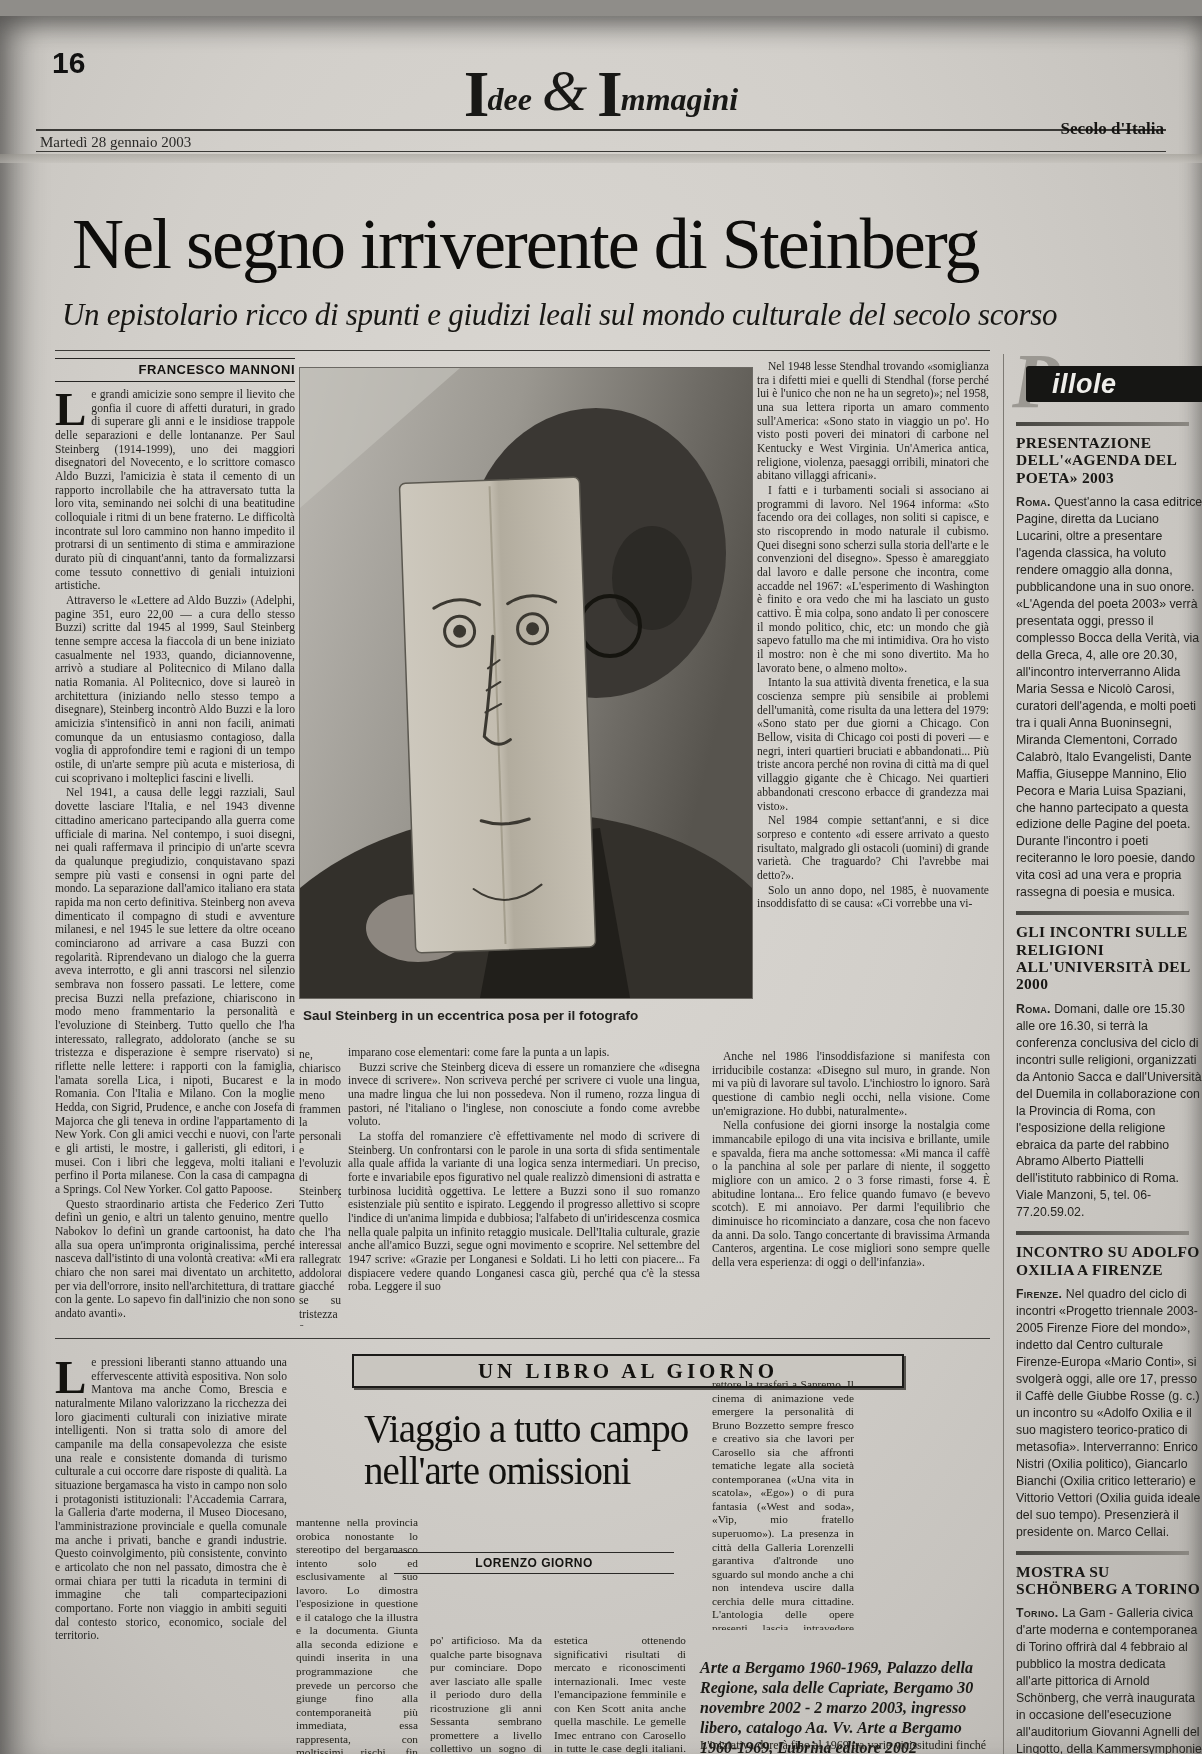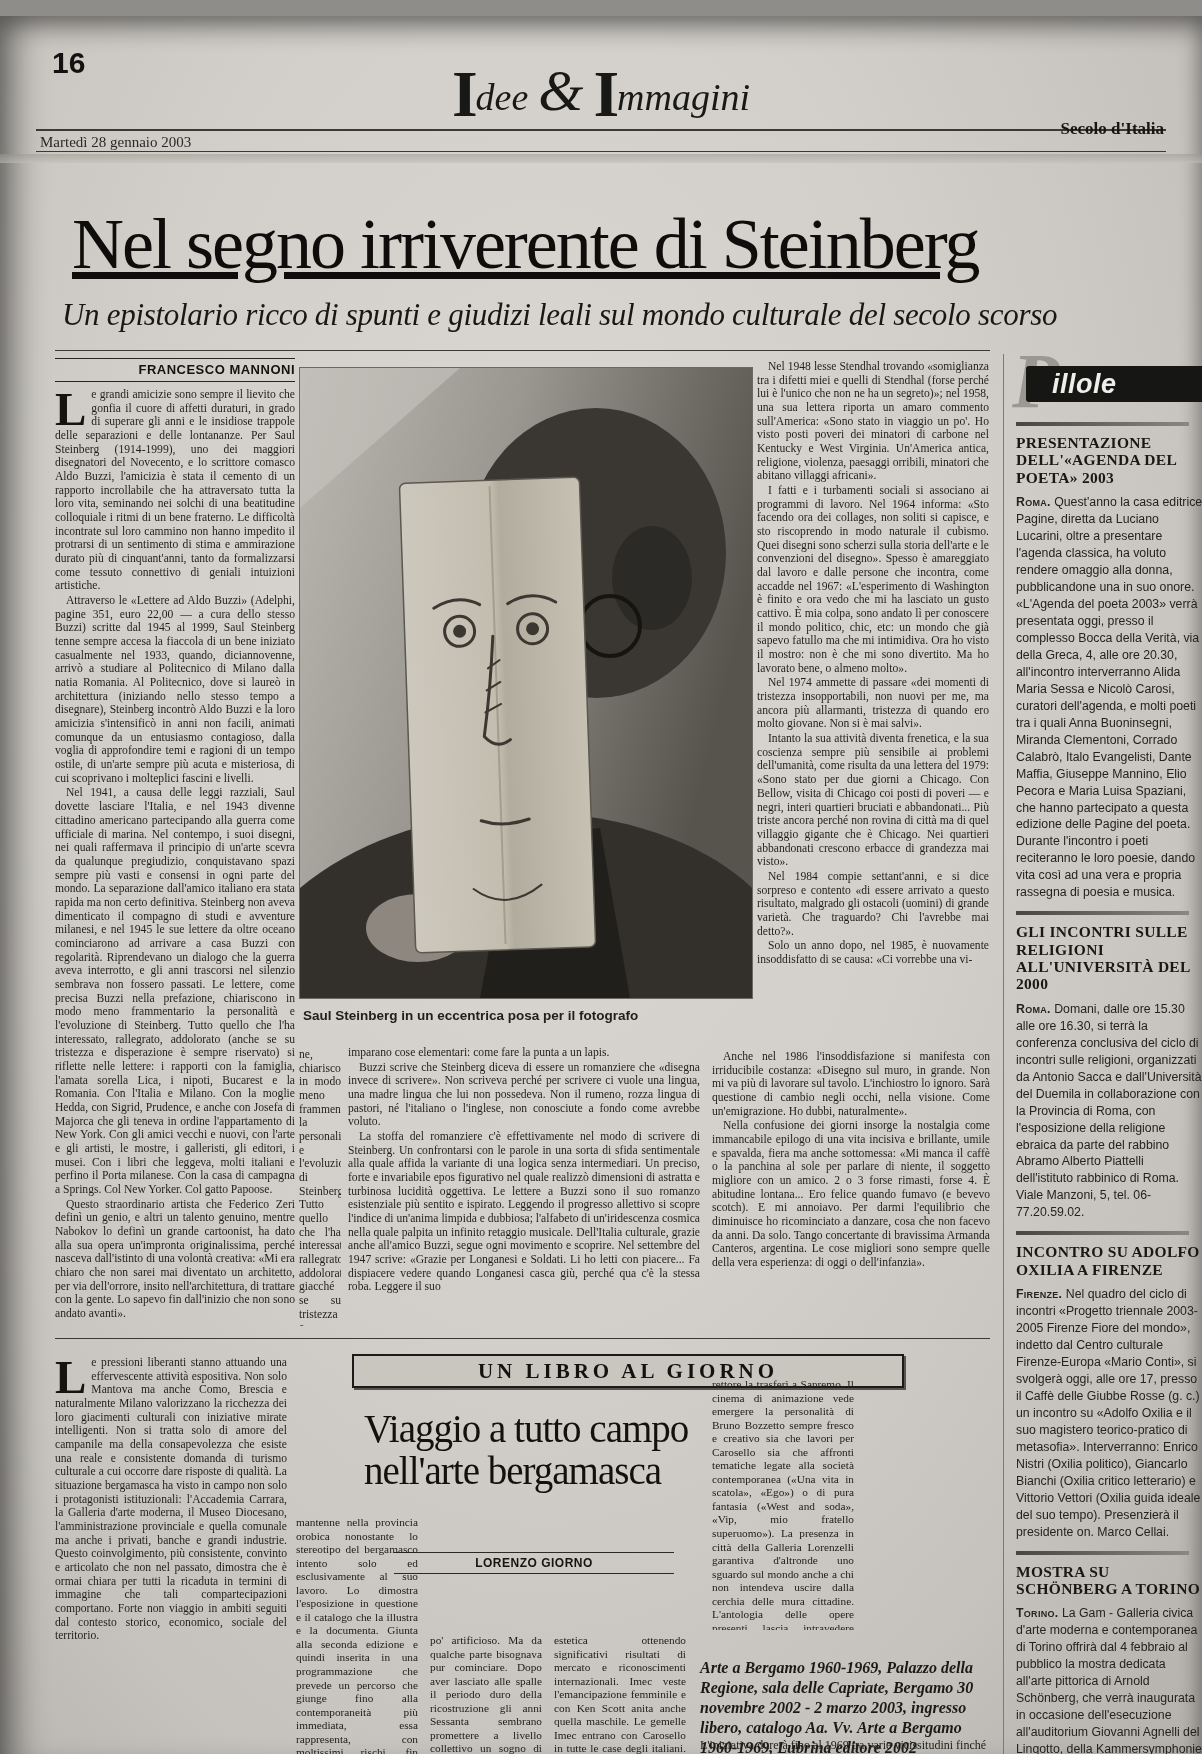--- a/index.html
+++ b/index.html
@@ -12,29 +12,29 @@
     box-shadow: inset 18px 0 30px rgba(0,0,0,.35), inset -6px 0 18px rgba(0,0,0,.15), inset 0 14px 22px rgba(0,0,0,.25);
     overflow:hidden;
     font-family:"Liberation Serif", serif;
     color:#1c1b19;
   }
   .abs{position:absolute;}
   
   .pagenum{font:bold 30px/1 "Liberation Sans", sans-serif;color:#111;}
   .section-title{width:100%;text-align:center;font-family:"Liberation Serif", serif;color:#181816;}
   .section-title .big-i{font-size:66px;font-style:normal;font-weight:bold;vertical-align:-6px;letter-spacing:-2px;}
-  .section-title .word{font-size:38px;font-style:italic;font-weight:normal;letter-spacing:0px;}
+  .section-title .word{font-size:32px;font-style:italic;font-weight:bold;letter-spacing:0px;}
   .section-title .amp{font-size:58px;font-style:italic;font-weight:normal;padding:0 10px;}
   .rule{background:#3a3936;}
   .band{background:linear-gradient(180deg,#9a978f,#c3c0ba);}
   .date-line{font:15px/1 "Liberation Serif", serif;color:#2a2927;}
   .masthead{font:bold 17px/1 "Liberation Serif", serif;color:#161513;}
   
   .kicker{font:27px/1.15 "Liberation Serif", serif;color:#151412;letter-spacing:.2px;}
-  .headline{font:400 72px/1 "Liberation Serif", serif;color:#0e0d0b;letter-spacing:-2px;white-space:nowrap;text-decoration:underline;}
+  .headline{font:400 72px/1 "Liberation Serif", serif;color:#0e0d0b;letter-spacing:-2px;white-space:nowrap;}
   .subhead{font:italic 31px/1.1 "Liberation Serif", serif;color:#181714;letter-spacing:-.3px;}
   
   .bodycol{font:11.6px/1.18 "Liberation Serif", serif;text-align:justify;color:#201f1c;overflow:hidden;}
   .bodycol p{margin:0 0 1px 0;text-indent:11px;}
   .bodycol p.first{text-indent:0;}
   .dropcap::first-letter{float:left;font-size:47px;line-height:.82;padding:2px 5px 0 0;font-weight:bold;color:#14130f;}
   .byline-box{border-top:1.5px solid #262523;border-bottom:1.5px solid #262523;text-align:right;
     font:bold 13px/22px "Liberation Sans", sans-serif;letter-spacing:.5px;color:#131210;}
   .caption{font:bold 13.5px/1.2 "Liberation Sans", sans-serif;color:#21201d;}
   .sliver{overflow:hidden;font:11.6px/1.18 "Liberation Serif", serif;color:#201f1c;text-align:justify;}
@@ -142,21 +142,20 @@
       <path d="M0,0 L160,0 L0,140 Z" fill="#c7c4be" opacity="0.6"></path>
     </svg>
   </div>
   <div class="abs caption" style="left:303px;top:992px;width:445px;">Saul Steinberg in un eccentrica posa per il fotografo</div>
 
   <div class="abs sliver" style="left:299px;top:1032px;width:42px;height:278px;">ne, chiariscono in modo meno frammentario la personalità e l'evoluzione di Steinberg. Tutto quello che l'ha interessato, rallegrato, addolorato giacché se su tristezza e disperazione è sempre riservato, si riflette nelle lettere. I suoi rapporti con la famiglia, l'amata sorella Lica, i nipoti; con l'infanzia, Bucarest e la Romania. Con l'Italia e Milano. Con la moglie Hedda, con Sigrid, Prudence, e anche con Josefa di Majorca che gli teneva in ordine l'appartamento di New York. Con gli amici vecchi e nuovi, con l'arte e gli artisti, le mostre, i galleristi, gli editori, i musei. Con i libri che leggeva, molti italiani e perfino il Porta milanese. Con la casa di campagna a Springs. Col New Yorker. Col gatto Papoose.</div>
 
   <div class="abs bodycol" style="left:757px;top:344px;width:232px;height:688px;">
     <p>Nel 1948 lesse Stendhal trovando «somiglianza tra i difetti miei e quelli di Stendhal (forse perché lui è l'unico che non ne ha un segreto)»; nel 1958, una sua lettera riporta un amaro commento sull'America: «Sono stato in viaggio un po'. Ho visto posti poveri dei minatori di carbone nel Kentucky e West Virginia. Un'America antica, religione, violenza, paesaggi orribili, minatori che abitano villaggi africani».</p>
     <p>I fatti e i turbamenti sociali si associano ai programmi di lavoro. Nel 1964 informa: «Sto facendo ora dei collages, non soliti si capisce, e sto riscoprendo in modo naturale il cubismo. Quei disegni sono scherzi sulla storia dell'arte e le convenzioni del disegno». Spesso è amareggiato dal lavoro e dalle persone che incontra, come accadde nel 1967: «L'esperimento di Washington è finito e ora vedo che mi ha lasciato un gusto cattivo. È mia colpa, sono andato lì per conoscere il mondo politico, chic, etc: un mondo che già sapevo fatullo ma che mi intimidiva. Ora ho visto il mostro: non è che mi sono divertito. Ma ho lavorato bene, o almeno molto».</p>
-    <p>Nel 1974 ammette di passare «dei momenti di tristezza insopportabili, non nuovi per me, ma ancora più allarmanti, tristezza di quando ero molto giovane. Non si è mai salvi».</p>
     <p>Intanto la sua attività diventa frenetica, e la sua coscienza sempre più sensibile ai problemi dell'umanità, come risulta da una lettera del 1979: «Sono stato per due giorni a Chicago. Con Bellow, visita di Chicago coi posti di poveri — e negri, interi quartieri bruciati e abbandonati... Più triste ancora perché non rovina di città ma di quel villaggio gigante che è Chicago. Nei quartieri abbandonati crescono erbacce di grandezza mai visto».</p>
     <p>Nel 1984 compie settant'anni, e si dice sorpreso e contento «di essere arrivato a questo risultato, malgrado gli ostacoli (uomini) di grande varietà. Che traguardo? Chi l'avrebbe mai detto?».</p>
     <p>Solo un anno dopo, nel 1985, è nuovamente insoddisfatto di se causa: «Ci vorrebbe una vi-</p>
   </div>
 
   <div class="abs bodycol" style="left:348px;top:1030px;width:352px;height:282px;">
     <p class="first">imparano cose elementari: come fare la punta a un lapis.</p>
     <p>Buzzi scrive che Steinberg diceva di essere un romanziere che «disegna invece di scrivere». Non scriveva perché per scrivere ci vuole una lingua, una madre lingua che lui non possedeva. Non il rumeno, rozza lingua di pastori, né l'italiano o l'inglese, non conosciute a fondo come avrebbe voluto.</p>
     <p>La stoffa del romanziere c'è effettivamente nel modo di scrivere di Steinberg. Un confrontarsi con le parole in una sorta di sfida sentimentale alla quale affida la variante di una logica senza intermediari. Un preciso, forte e invariabile epos figurativo nel quale realizzò dimensioni di astratta e turbinosa lucidità oggettiva. Le lettere a Buzzi sono il suo romanzo esistenziale più sentito e ispirato. Leggendo il progresso allettivo si scopre l'indice di un'anima limpida e dubbiosa; l'alfabeto di un'iridescenza cosmica nella quale palpita un infinito retaggio musicale. Dell'Italia culturale, grazie anche all'amico Buzzi, segue ogni movimento e scoprire. Nel settembre del 1947 scrive: «Grazie per Longanesi e Soldati. Li ho letti con piacere... Fa dispiacere vedere quando Longanesi casca giù, perché qua c'è la stessa roba. Leggere il suo</p>
   </div>
@@ -188,21 +187,21 @@
     <div class="pill-body"><span class="pill-city">Torino.</span> <span>La Gam - Galleria civica d'arte moderna e contemporanea di Torino offrirà dal 4 febbraio al pubblico la mostra dedicata all'arte pittorica di Arnold Schönberg, che verrà inaugurata in occasione dell'esecuzione all'auditorium Giovanni Agnelli del Lingotto, della Kammersymphonie n. 2 op. 38, da parte della Mahler Chamber Orchestra diretta da Daniel Harding. Saranno presenti in mostra circa 60 opere, tutte provenienti dall'Arnold Schönberg Center di Vienna, a documentare la produzione pittorica del compositore austriaco, che comprende la serie degli autoritratti, delle visioni, i ritratti, le caricature e i bozzetti di scene.</span></div>
   </div>
 
   <div class="abs rule" style="left:55px;top:1322px;width:935px;height:1px;"></div>
 
   <div class="abs bodycol" style="left:55px;top:1340px;width:232px;height:412px;">
     <p class="first dropcap">Le pressioni liberanti stanno attuando una effervescente attività espositiva. Non solo Mantova ma anche Como, Brescia e naturalmente Milano valorizzano la ricchezza dei loro giacimenti culturali con iniziative mirate intelligenti. Non si tratta solo di amore del campanile ma della consapevolezza che esiste una reale e consistente domanda di turismo culturale a cui occorre dare risposte di qualità. La situazione bergamasca ha visto in campo non solo i protagonisti istituzionali: l'Accademia Carrara, la Galleria d'arte moderna, il Museo Diocesano, l'amministrazione provinciale e quella comunale ma anche i privati, banche e grandi industrie. Questo coinvolgimento, più consistente, convinto e articolato che non nel passato, dimostra che è ormai chiara per tutti la ricaduta in termini di immagine che tali compartecipazioni comportano. Forte non viaggio in ambiti seguiti dal contesto storico, economico, sociale del territorio.</p>
   </div>
 
   <div class="abs libro-strip" style="left:352px;top:1338px;width:548px;height:30px;">UN LIBRO AL GIORNO</div>
-  <div class="abs libro-title" style="left:364px;top:1392px;width:340px;">Viaggio a tutto campo nell'arte bergamasca</div>
+  <div class="abs libro-title" style="left:364px;top:1392px;width:340px;">Viaggio a tutto campo nell'arte omissioni</div>
   <div class="abs libro-byline" style="left:394px;top:1536px;width:280px;">LORENZO GIORNO</div>
 
   <div class="abs smallcol" style="left:712px;top:1362px;width:142px;height:252px;">
     <p class="first">rettore la trasferì a Sanremo. Il cinema di animazione vede emergere la personalità di Bruno Bozzetto sempre fresco e creativo sia che lavori per Carosello sia che affronti tematiche legate alla società contemporanea («Una vita in scatola», «Ego») o di pura fantasia («West and soda», «Vip, mio fratello superuomo»). La presenza in città della Galleria Lorenzelli garantiva d'altronde uno sguardo sul mondo anche a chi non intendeva uscire dalla cerchia delle mura cittadine. L'antologia delle opere presenti lascia intravedere nuove prospettive tra astrazione e figurazione che, partendo dall'orizzonte dell'Informale, tendeva a travalicarlo.</p>
   </div>
 
   <div class="abs smallcol" style="left:296px;top:1500px;width:122px;height:254px;">
     <p class="first">mantenne nella provincia orobica nonostante lo stereotipo del bergamasco intento solo ed esclusivamente al suo lavoro. Lo dimostra l'esposizione in questione e il catalogo che la illustra e la documenta. Giunta alla seconda edizione e quindi inserita in una programmazione che prevede un percorso che giunge fino alla contemporaneità più immediata, essa rappresenta, con moltissimi rischi, fin alcune omissioni e qualche Carosade di troppo, la fluidità della storia, che rimane impermeata e innovata.</p>
   </div>
   <div class="abs smallcol" style="left:430px;top:1618px;width:112px;height:136px;">

